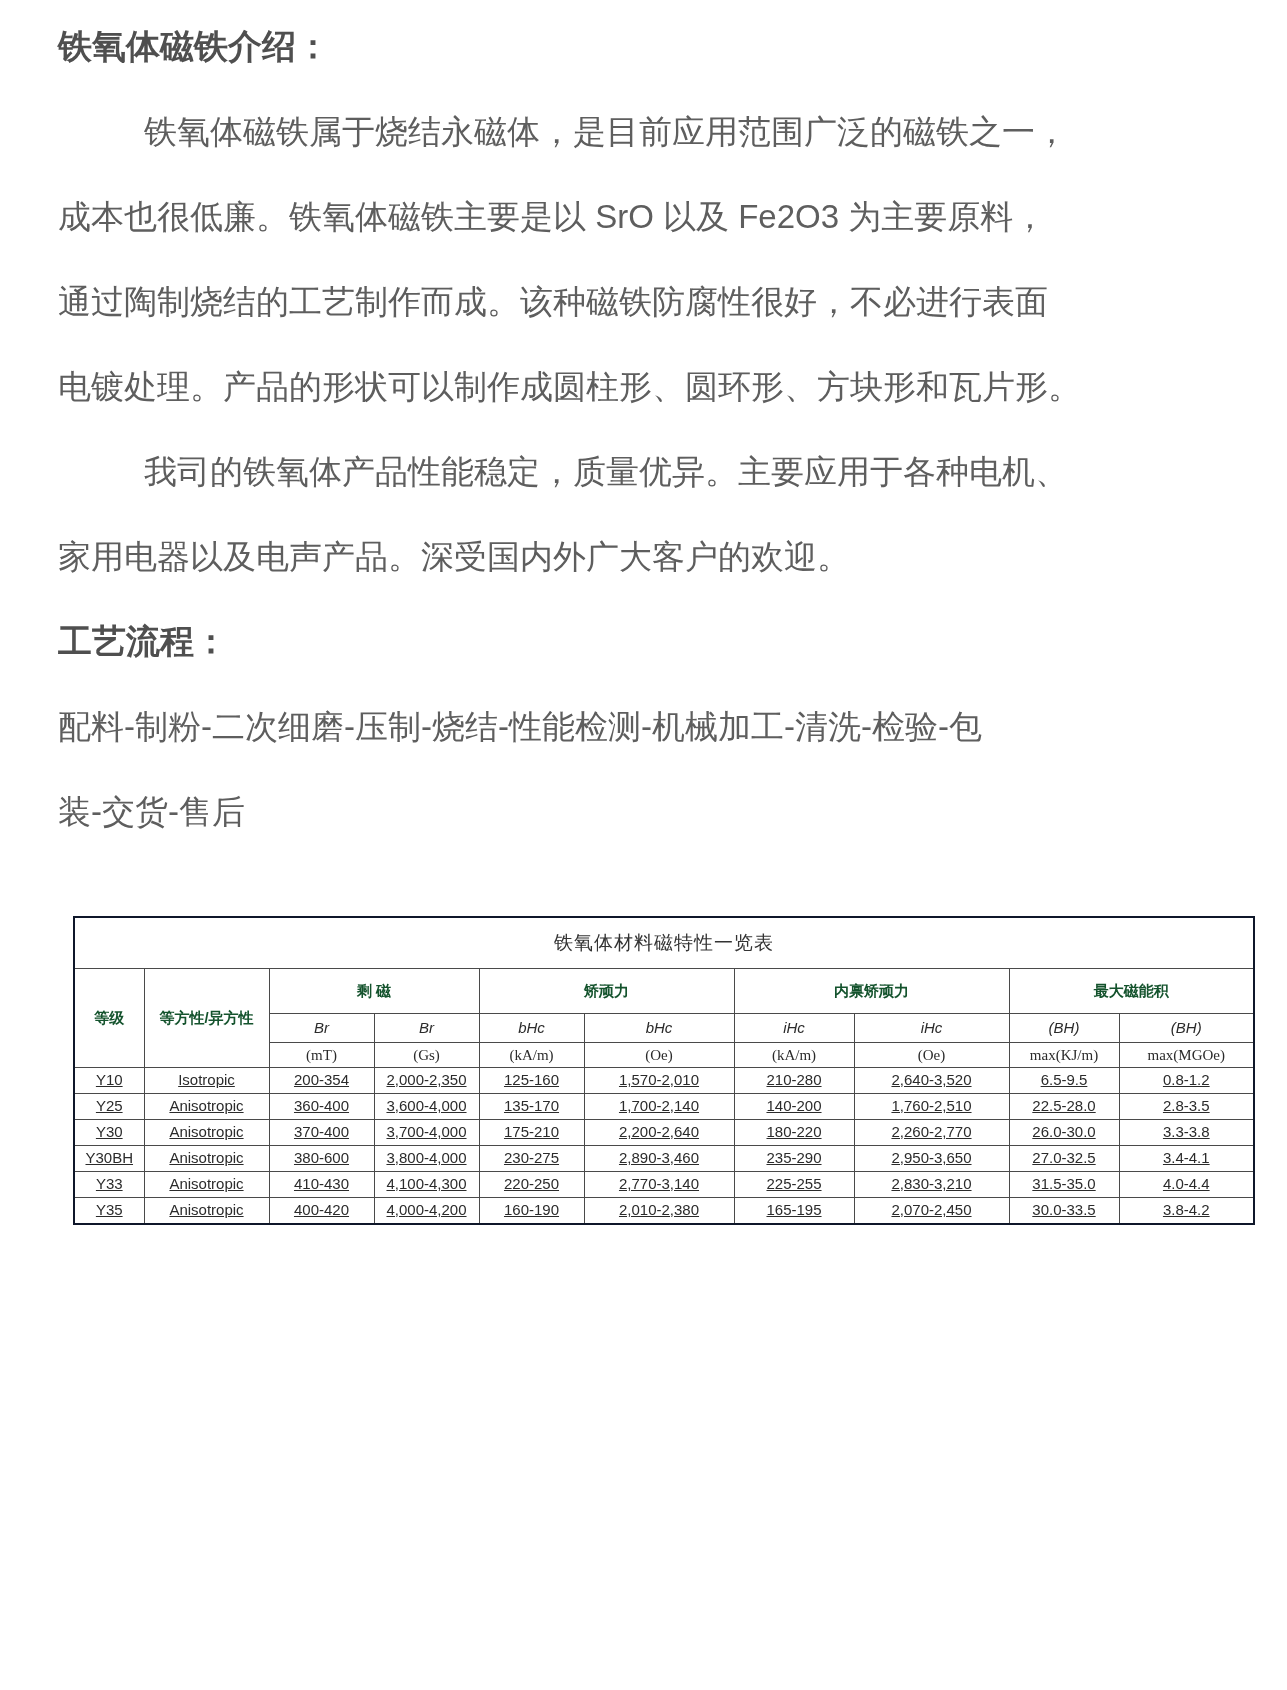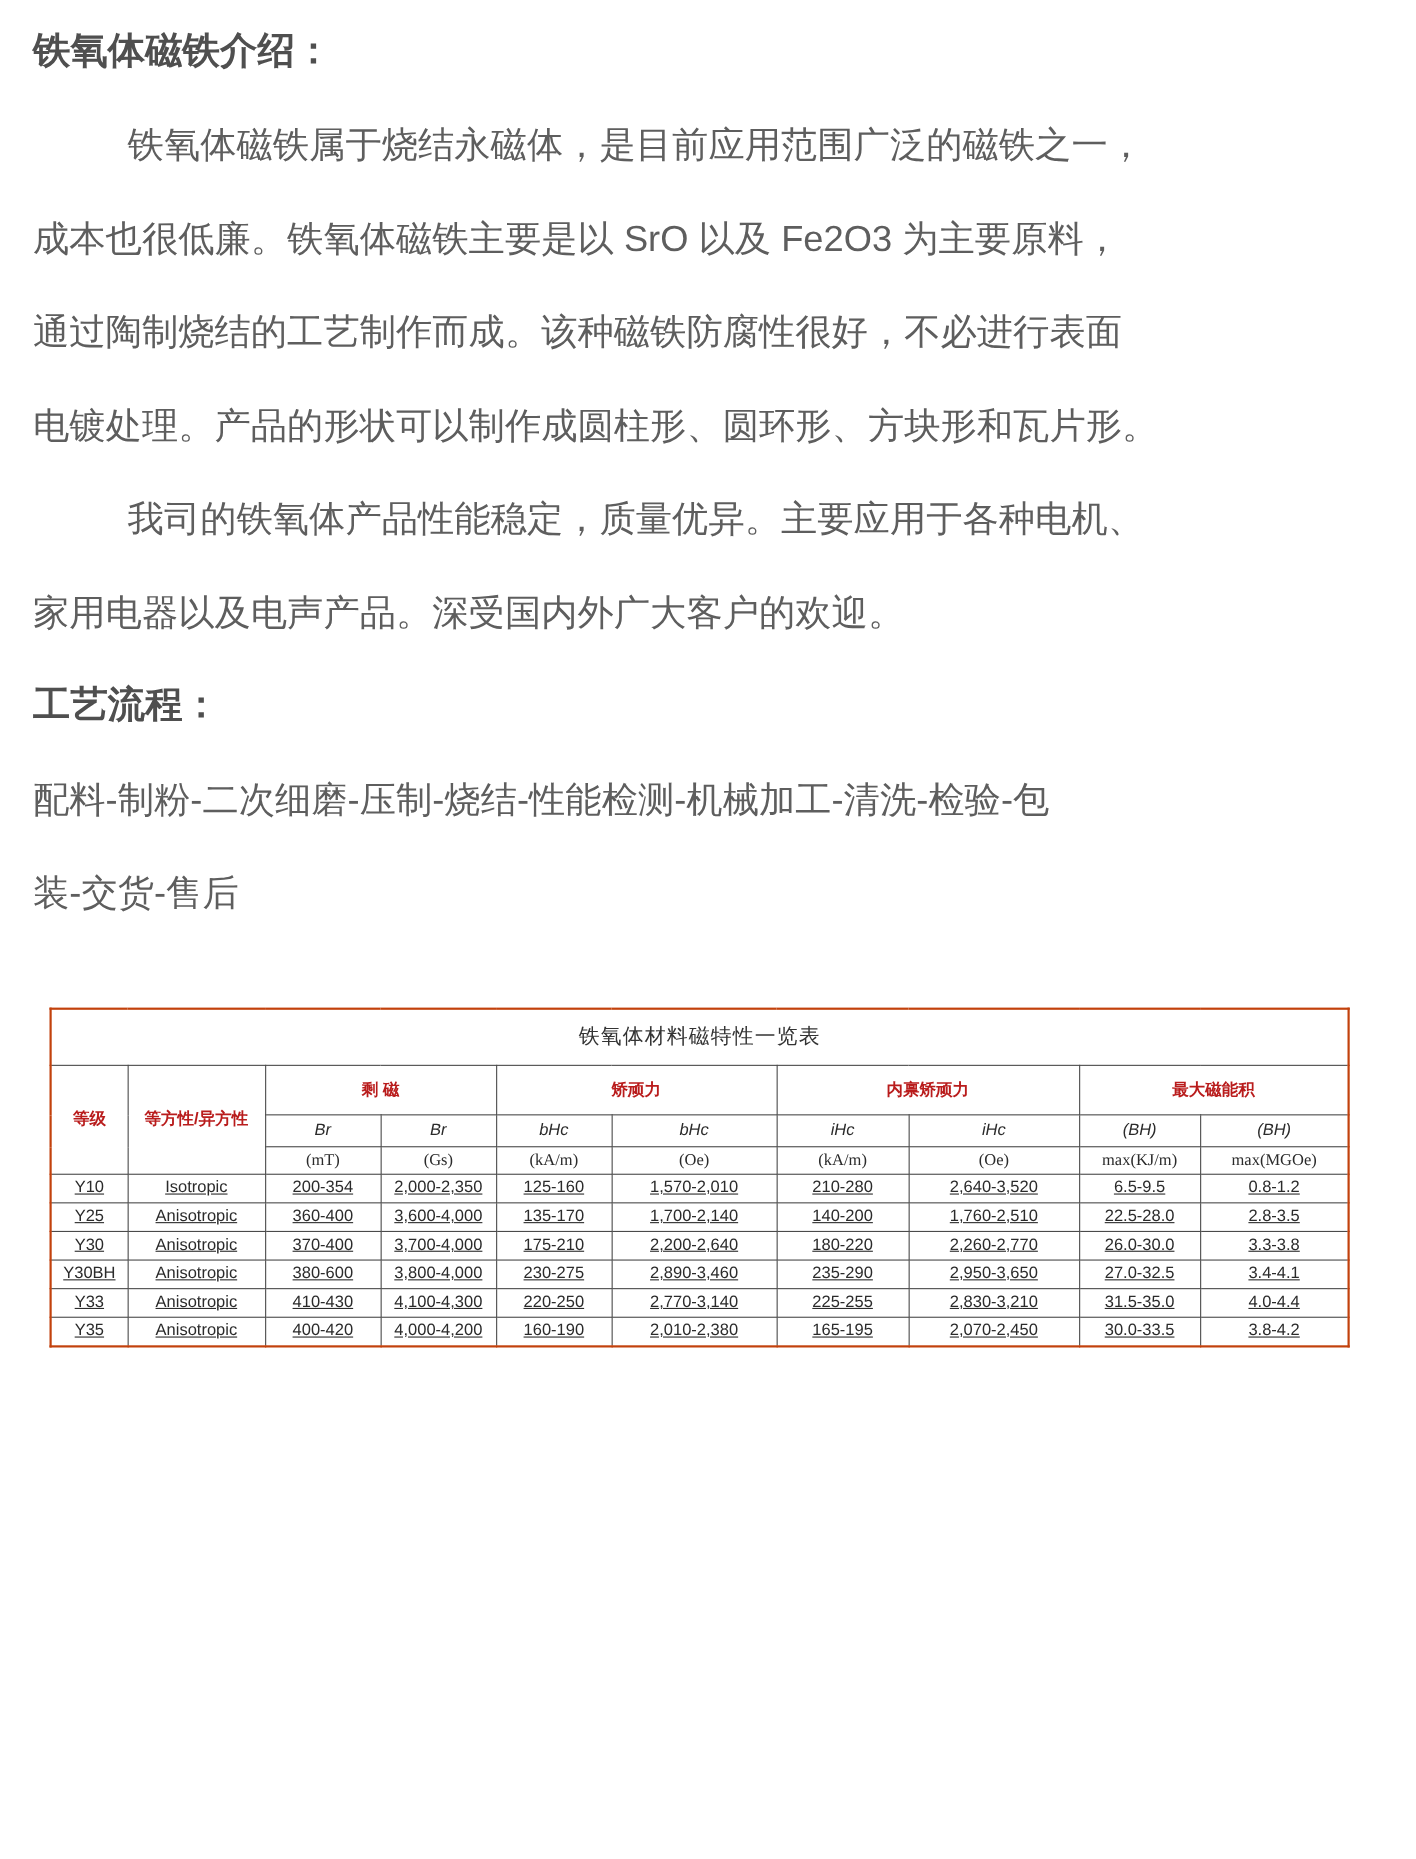--- a/index.html
+++ b/index.html
@@ -10,61 +10,62 @@
   body {
     width: 1287px;
     height: 1690px;
     overflow: hidden;
     font-family: "Liberation Sans", "DejaVu Sans", sans-serif;
   }
   .doc {
     padding: 4px 28px 16px 30px;
     color: #5e5e5e;
     font-size: 33px;
+    margin-left: 28px;
   }
   .line {
     height: 85px;
     line-height: 85px;
     white-space: nowrap;
   }
   .heading {
     font-weight: bold;
     font-size: 34px;
     color: #4f4f4f;
   }
   .indent {
     text-indent: 86px;
   }
   table.magnet-table {
     margin: 62px 0 0 15px;
     width: 1180px;
     border-collapse: collapse;
     table-layout: fixed;
-    border: 2px solid #c2410c;
+    border: 2px solid #0f172a;
     color: #2b2b2b;
     font-size: 15px;
     text-align: center;
     line-height: 1.1;
   }
   table.magnet-table td {
     border: 1px solid #4a4a4a;
     padding: 0 2px;
     vertical-align: middle;
     overflow: hidden;
   }
   tr.title-row td {
     height: 50px;
     font-size: 19px;
     color: #333333;
     letter-spacing: 1px;
   }
   tr.group-row td {
     height: 44px;
     font-weight: 600;
-    color: #b91c1c;
+    color: #14532d;
   }
   tr.sub-row td {
     height: 28px;
     font-style: italic;
   }
   tr.unit-row td {
     height: 24px;
     font-family: Liberation Serif, serif;
   }
   tbody tr td {

